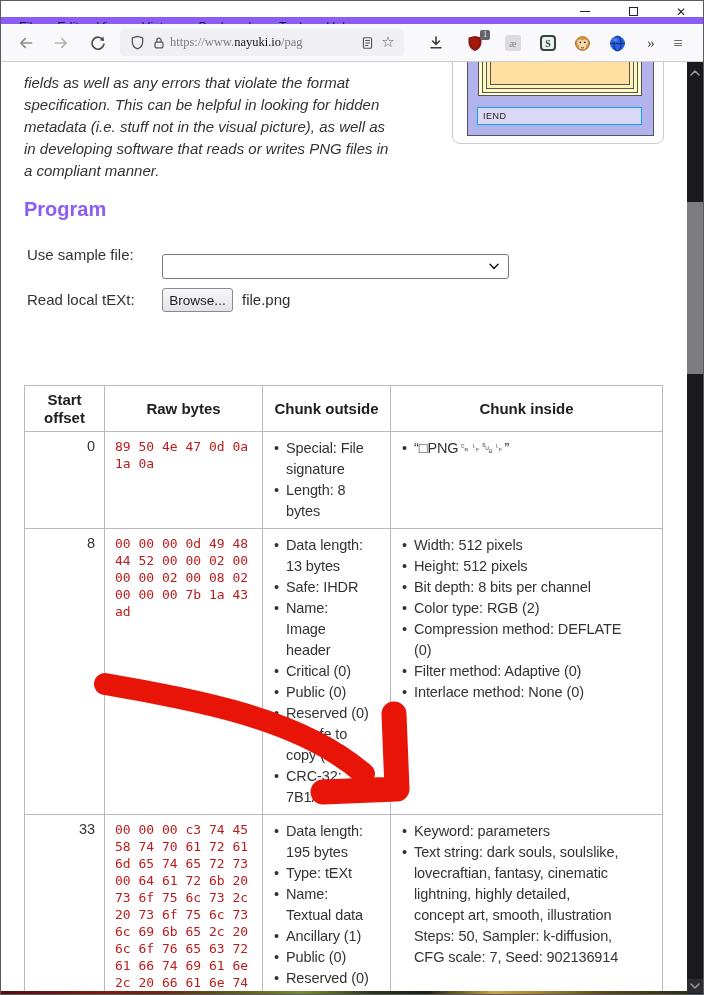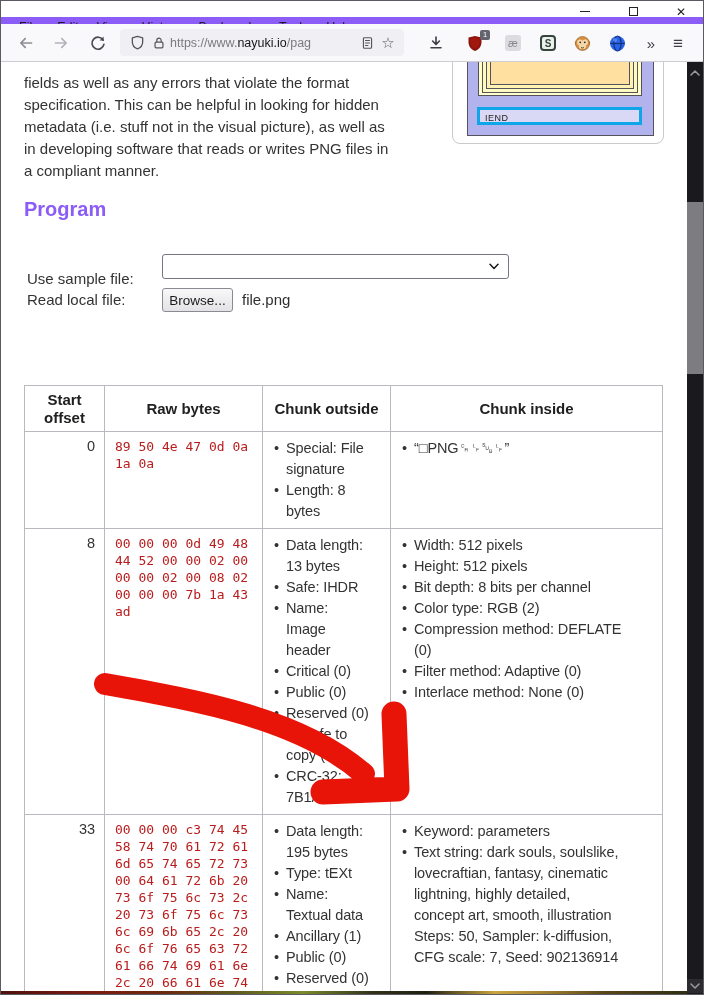--- a/index.html
+++ b/index.html
@@ -13,45 +13,45 @@
   
   .menubar { position:absolute; left:1px; top:1px; width:702px; height:23px; background:#8b5cf6; display:flex; align-items:flex-start; padding-left:9px; z-index:5;margin-top:16px; }
   .menu-item { font-size:12.5px; color:#1b1b22; padding:3px 9px; white-space:nowrap; cursor:default; }
   .menu-item .accel { text-decoration:underline; }
   .winbtn { position:absolute; top:0; height:23px; width:30px; display:flex; align-items:center; justify-content:center; }
   .min-line { width:10px; height:1.5px; background:#222; display:block; }
   .max-box { width:9px; height:9px; border:1.3px solid #222; display:block; }
   .close-glyph { font-size:12px; color:#222; line-height:1; }
 
   
-  .toolbar { position:absolute; left:1px; top:24px; width:702px; height:38px; background:#f9f9fb; border-bottom:1px solid #ccccd3; z-index:5; }
+  .toolbar { position:absolute; left:1px; top:24px; width:702px; height:38px; background:#f9f9fb; border-bottom:1px solid #ccccd3; z-index:5;font-family:Liberation Serif, serif; }
   .tbicon { position:absolute; top:10px; width:18px; height:18px; display:flex; align-items:center; justify-content:center; }
   .urlbar { position:absolute; left:119px; top:5px; width:284px; height:27px; background:#f0f0f4; border-radius:4px; display:flex; align-items:center; padding:0 6px; }
   .urltext { font-size:12.5px; white-space:nowrap; overflow:hidden; position:relative; flex:1; }
   .urltext .dim { color:#7a7a82; }
   .urltext .host { color:#15141a; }
   .urlfade { position:absolute; right:0; top:0; bottom:0; width:26px; background:linear-gradient(90deg, rgba(240,240,244,0), #f0f0f4); }
   .ext { position:relative; }
   .badge { position:absolute; top:-4px; right:-6px; min-width:10px; height:10px; background:#64646e; color:#fff; font-size:7.5px; line-height:10px; text-align:center; border-radius:2px; padding:0 1px; }
   .sq-ae { width:16px; height:16px; border-radius:3px; background:#dcdce0; color:#84848c; font-size:11px; display:flex; align-items:center; justify-content:center; }
   .sq-s { width:16px; height:16px; border-radius:4px; border:2px solid #36443c; background:#eaf1ec; color:#36443c; font-size:10px; font-weight:bold; display:flex; align-items:center; justify-content:center; }
   .glyph { font-size:15px; color:#3f3f47; line-height:1; }
 
   
   .content { position:absolute; left:1px; top:62px; width:686px; height:933px; background:#fff; overflow:hidden; }
-  .para { position:absolute; left:23px; top:10px; width:450px; font-size:15px; line-height:22px; color:#333; white-space:pre-wrap; }
+  .para { position:absolute; left:23px; top:10px; width:450px; font-size:15px; line-height:22px; color:#333; white-space:pre-wrap;font-style:italic; }
 
   
   .fig-card   { position:absolute; left:451px; top:-46px; width:212px; height:128px; background:#fff; border:1px solid #c9c9ce; border-radius:8px; }
   .fig-purple { position:absolute; left:466px; top:-46px; width:187px; height:120px; background:#b2b2ec; border:1px solid #55525e; }
   .ring1 { position:absolute; left:477px; top:-46px; width:164px; height:80px; background:#ffffc9; border:1px solid #55525e; }
   .ring2 { position:absolute; left:481px; top:-46px; width:156px; height:77px; background:#fdf9c0; border:1px solid #55525e; }
   .ring3 { position:absolute; left:485px; top:-46px; width:148px; height:73px; background:#fff3b2; border:1px solid #55525e; }
   .ring4 { position:absolute; left:489px; top:-46px; width:140px; height:69px; background:#ffe0a1; border:1px solid #55525e; }
-  .iend-box { position:absolute; left:476px; top:45px; width:165px; height:18px; background:#d9d9f6; border:3px solid #0ea5e9; font-size:9px; color:#222; line-height:16px; padding-left:5px; letter-spacing:.5px; }
+  .iend-box { position:absolute; left:476px; top:45px; width:165px; height:18px; background:#d9d9f6; border:1px solid #0ea5e9; font-size:9px; color:#222; line-height:16px; padding-left:5px; letter-spacing:.5px; }
 
   .heading { position:absolute; left:23px; top:136px; font-size:20px; font-weight:bold; color:#8b5cf6; }
   .flabel { position:absolute; font-size:15px; color:#333; }
   .select { position:absolute; left:161px; top:192px; width:347px; height:25px; background:#fff; border:1px solid #767682; border-radius:3px; }
   .select svg { position:absolute; right:9px; top:8px; }
   .browse { position:absolute; left:161px; top:226px; width:71px; height:24px; background:linear-gradient(#f8f8f8,#e3e3e7); border:1px solid #8a8a92; border-radius:3px; font-size:13.5px; color:#1a1a1a; display:flex; align-items:center; justify-content:center; }
   .filename { position:absolute; left:241px; top:229px; font-size:15px; color:#2f2f2f; }
   .summary { position:absolute; left:23px; top:278px; font-size:15px; color:#333; }
 
   
@@ -212,28 +212,28 @@
     <div class="fig-purple"></div>
     <div class="ring1"></div>
     <div class="ring2"></div>
     <div class="ring3"></div>
     <div class="ring4"></div>
     <div class="iend-box">IEND</div>
   </div>
 
   <div class="heading">Program</div>
 
-  <div class="flabel" style="left:26px; top:208px;">Use sample file:</div>
+  <div class="flabel" style="left:26px; top:184px;">Use sample file:</div>
   <div class="select">
     <svg width="10" height="7" viewBox="0 0 10 7">
         <path d="M1 1.2 L5 5.4 L9 1.2" stroke="#1a1a1a" stroke-width="1.5" fill="none" stroke-linecap="round" stroke-linejoin="round"></path>
       </svg>
   </div>
 
-  <div class="flabel" style="left:26px; top:229px;">Read local file:</div>
+  <div class="flabel" style="left:26px; top:229px;">Read local tEXt:</div>
   <div class="browse">Browse...</div>
   <div class="filename">file.png</div>
 
 
   <table class="chunks">
     <colgroup>
         <col style="width:80px">
         <col style="width:158px">
         <col style="width:128px">
         <col style="width:272px">

